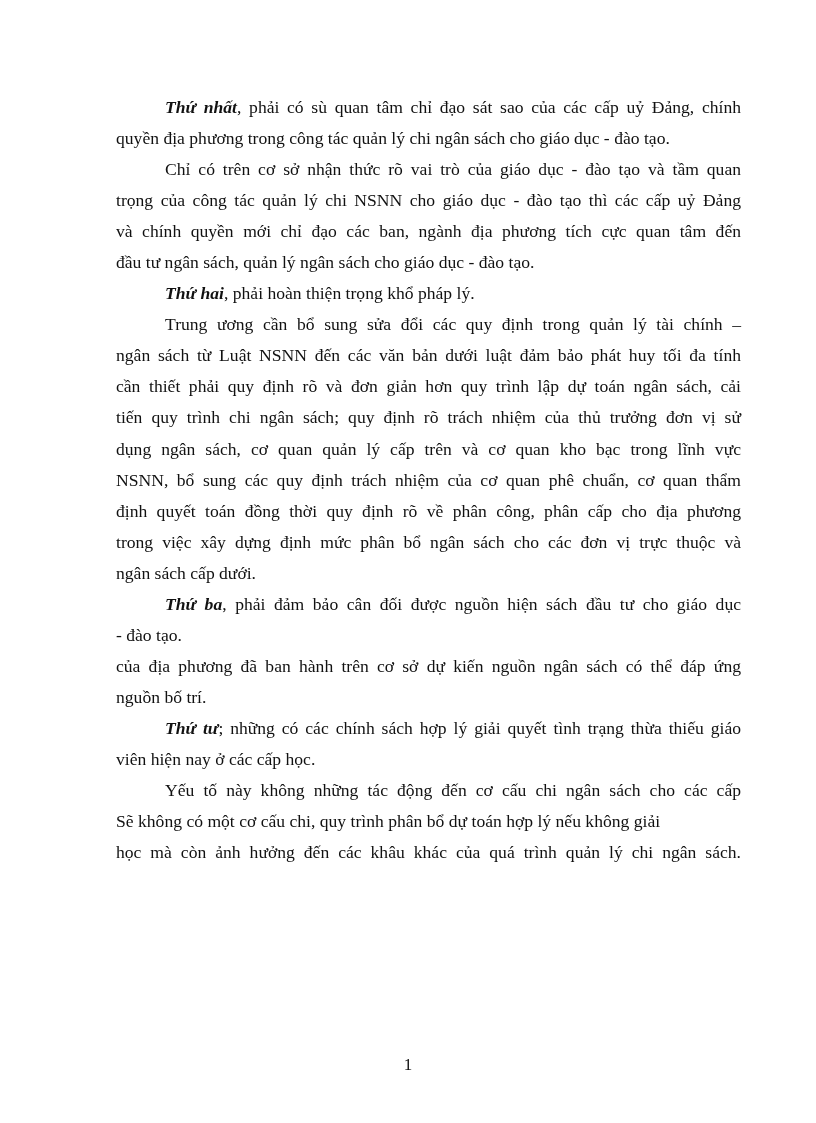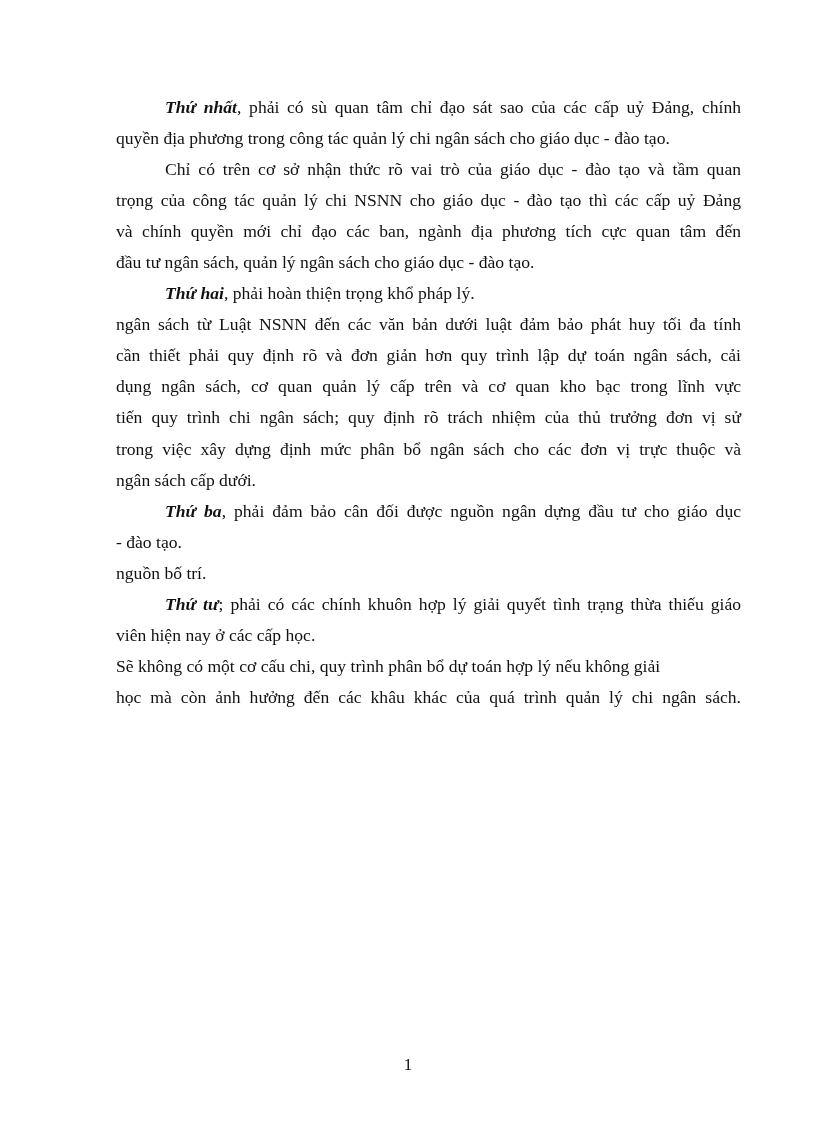--- a/index.html
+++ b/index.html
@@ -65,34 +65,39 @@
     <span class="line indent"><span class="lead">Thứ nhất</span><span>, phải có sù quan tâm chỉ đạo sát sao của các cấp uỷ Đảng, chính</span></span>
     <span class="line last">quyền địa phương trong công tác quản lý chi ngân sách cho giáo dục - đào tạo.</span>
 
     <span class="line indent">Chỉ có trên cơ sở nhận thức rõ vai trò của giáo dục - đào tạo và tầm quan</span>
     <span class="line">trọng của công tác quản lý chi NSNN cho giáo dục - đào tạo thì các cấp uỷ Đảng</span>
     <span class="line">và chính quyền mới chỉ đạo các ban, ngành địa phương tích cực quan tâm đến</span>
     <span class="line last">đầu tư ngân sách, quản lý ngân sách cho giáo dục - đào tạo.</span>
 
     <span class="line indent last"><span class="lead">Thứ hai</span><span>, phải hoàn thiện trọng khổ pháp lý.</span></span>
 
+    <span class="line indent">Trung ương cần bổ sung sửa đổi các quy định trong quản lý tài chính –</span>
     <span class="line">ngân sách từ Luật NSNN đến các văn bản dưới luật đảm bảo phát huy tối đa tính</span>
     <span class="line">cần thiết phải quy định rõ và đơn giản hơn quy trình lập dự toán ngân sách, cải</span>
+    <span class="line">tiến quy trình chi ngân sách; quy định rõ trách nhiệm của thủ trưởng đơn vị sử</span>
     <span class="line">dụng ngân sách, cơ quan quản lý cấp trên và cơ quan kho bạc trong lĩnh vực</span>
-    <span class="line">tiến quy trình chi ngân sách; quy định rõ trách nhiệm của thủ trưởng đơn vị sử</span>
+    <span class="line">NSNN, bổ sung các quy định trách nhiệm của cơ quan phê chuẩn, cơ quan thẩm</span>
+    <span class="line">định quyết toán đồng thời quy định rõ về phân công, phân cấp cho địa phương</span>
     <span class="line">trong việc xây dựng định mức phân bổ ngân sách cho các đơn vị trực thuộc và</span>
     <span class="line last">ngân sách cấp dưới.</span>
 
-    <span class="line indent"><span class="lead">Thứ ba</span><span>, phải đảm bảo cân đối được nguồn ngân dựng đầu tư cho giáo dục</span></span>
+    <span class="line indent"><span class="lead">Thứ ba</span><span>, phải đảm bảo cân đối được nguồn hiện sách đầu tư cho giáo dục</span></span>
     <span class="line last">- đào tạo.</span>
 
+    <span class="line">của địa phương đã ban hành trên cơ sở dự kiến nguồn ngân sách có thể đáp ứng</span>
     <span class="line last">nguồn bố trí.</span>
 
-    <span class="line indent"><span class="lead">Thứ tư</span><span>; phải có các chính khuôn hợp lý giải quyết tình trạng thừa thiếu giáo</span></span>
+    <span class="line indent"><span class="lead">Thứ tư</span><span>; những có các chính sách hợp lý giải quyết tình trạng thừa thiếu giáo</span></span>
     <span class="line last">viên hiện nay ở các cấp học.</span>
 
+    <span class="line indent">Yếu tố này không những tác động đến cơ cấu chi ngân sách cho các cấp</span>
     <span class="line last">Sẽ không có một cơ cấu chi, quy trình phân bổ dự toán hợp lý nếu không giải</span>
     <span class="line">học mà còn ảnh hưởng đến các khâu khác của quá trình quản lý chi ngân sách.</span>
 
   </div>
 
   <div class="page-number">1</div>
 </div>
 
 </body></html>

